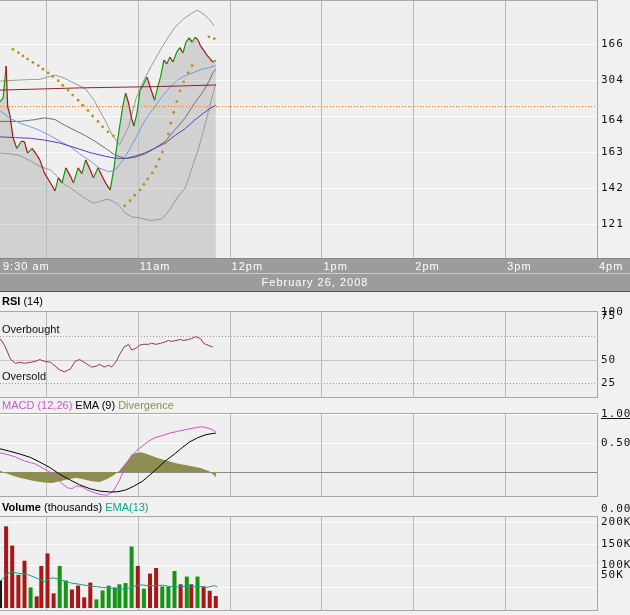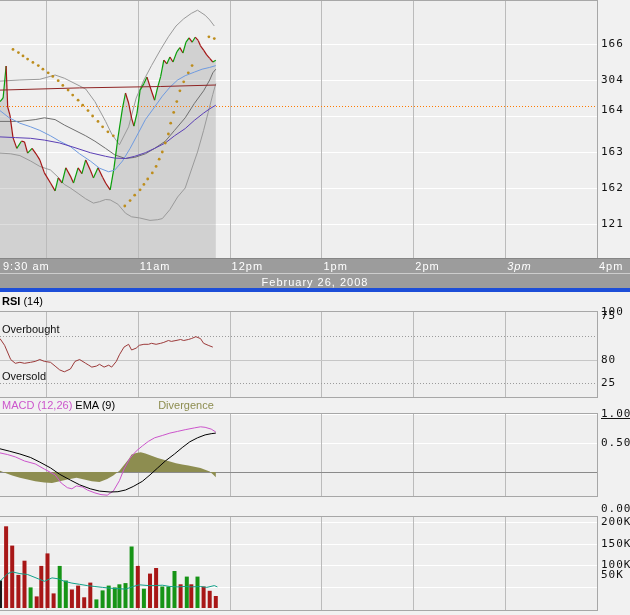--- a/index.html
+++ b/index.html
@@ -7,21 +7,21 @@
           font-family:"Liberation Sans",sans-serif;font-size:11px;overflow:hidden;}
   .plot{position:absolute;left:0;width:598px;}
   .ylab{position:absolute;left:601px;color:#111;
         font-family:"DejaVu Sans Mono",monospace;font-size:11px;letter-spacing:1px;line-height:13px;}
   .timebar{position:absolute;left:0;top:258px;width:630px;height:15px;background:#9c9c9c;
            border-top:1px solid #868686;box-sizing:border-box;}
   .tlab{position:absolute;top:1px;color:#ffffff;letter-spacing:1px;white-space:nowrap;}
   .bargap{position:absolute;left:0;top:273px;width:630px;height:1px;background:#cdcdcd;}
   .datebar{position:absolute;left:0;top:274px;width:630px;height:18px;background:#9c9c9c;
            color:#ffffff;text-align:center;line-height:17px;letter-spacing:1px;
-           border-bottom:4px solid #1d4ed8;box-sizing:border-box;}
+           border-bottom:1px solid #1d4ed8;box-sizing:border-box;}
   .ptitle{position:absolute;left:2px;height:18px;line-height:18px;color:#000;white-space:nowrap;}
   .ptitle .b{font-weight:bold;}
   .anno{position:absolute;left:2px;color:#111;}
 </style>
 </head>
 <body>
 
 <div class="screen">
   <div class="plot" id="plot-price" style="top:0;height:258px"><svg width="598" height="258">
         <rect x="0" y="0" width="598" height="258" fill="#efefef"></rect>
@@ -169,21 +169,21 @@
           <circle cx="208.9" cy="36.8" r="1.4" fill="#bd8d1d"></circle>
           <circle cx="214.3" cy="38.6" r="1.4" fill="#bd8d1d"></circle>
         </g>
       </svg></div>
   <div class="timebar" id="timebar">
       <div class="tlab" style="left: 3px;">9:30 am</div>
       <div class="tlab" style="left: 139.769px;">11am</div>
       <div class="tlab" style="left: 231.615px;">12pm</div>
       <div class="tlab" style="left: 323.462px;">1pm</div>
       <div class="tlab" style="left: 415.308px;">2pm</div>
-      <div class="tlab" style="left: 507.154px; font-style: italic;">3pm</div>
+      <div class="tlab" style="left: 507.154px;">3pm</div>
       <div class="tlab" style="left: 599px;">4pm</div>
     </div>
   <div class="bargap"></div>
   <div class="datebar"><span>February 26, 2008</span></div>
   <div class="ptitle" id="title-rsi" style="top:292px"><span class="b" style="color: rgb(0, 0, 0);">RSI</span><span style="color: rgb(0, 0, 0);"> (14)</span></div>
   <div class="plot" id="plot-rsi" style="top:311px;height:87px"><svg width="598" height="87">
         <rect x="0" y="0" width="598" height="87" fill="#efefef"></rect>
         <line x1="46.42307692307692" x2="46.42307692307692" y1="0" y2="87" stroke="#bbbbbb" shape-rendering="crispEdges"></line>
         <line x1="138.26923076923077" x2="138.26923076923077" y1="0" y2="87" stroke="#bbbbbb" shape-rendering="crispEdges"></line>
         <line x1="230.1153846153846" x2="230.1153846153846" y1="0" y2="87" stroke="#bbbbbb" shape-rendering="crispEdges"></line>
@@ -193,21 +193,21 @@
         <line x1="597.5" x2="597.5" y1="0" y2="87" stroke="#a7a7a7" shape-rendering="crispEdges"></line>
         <line x1="0" x2="598" y1="0.5" y2="0.5" stroke="#a7a7a7" shape-rendering="crispEdges"></line>
         <line x1="0" x2="598" y1="86.5" y2="86.5" stroke="#a7a7a7" shape-rendering="crispEdges"></line>
         <line x1="0" x2="597" y1="25.25" y2="25.25" shape-rendering="crispEdges" stroke="#9b9b9b" stroke-dasharray="1 2"></line>
         <line x1="0" x2="597" y1="49" y2="49" shape-rendering="crispEdges" stroke="#c6c6c6"></line>
         <line x1="0" x2="597" y1="72.75" y2="72.75" shape-rendering="crispEdges" stroke="#9b9b9b" stroke-dasharray="1 2"></line>
         <g>
           <polyline points="0.0,27.6 4.6,34.3 10.7,48.5 15.3,52.3 19.9,51.3 24.5,52.3 30.6,51.3 35.2,50.4 39.8,48.5 44.4,50.4 50.5,51.3 55.1,55.1 59.7,58.9 64.3,60.8 70.4,58.0 75.0,50.4 79.6,48.5 85.7,52.3 88.8,54.2 91.8,56.1 96.4,55.1 99.5,53.3 104.1,56.1 108.7,54.2 111.7,56.1 116.3,50.4 119.4,43.8 124.0,36.1 128.6,33.3 131.6,39.0 136.2,37.1 139.3,34.3 143.9,33.3 148.5,33.3 151.5,32.3 156.1,33.3 160.7,32.3 163.8,31.4 168.4,29.5 171.4,30.4 176.0,29.5 180.6,28.5 183.7,29.5 188.3,28.5 191.3,27.6 195.9,25.7 200.5,27.6 203.6,32.3 208.2,34.3 212.8,36.1" fill="none" stroke="#9c3a3a" stroke-width="1"></polyline>
         </g>
       </svg></div>
-  <div class="ptitle" id="title-macd" style="top:396px"><span style="color: rgb(204, 85, 204);">MACD (12,26)</span><span style="color: rgb(0, 0, 0);"> EMA (9)</span><span style="color: rgb(141, 141, 80); padding-left: 40px;"> Divergence</span></div>
+  <div class="ptitle" id="title-macd" style="top:396px"><span style="color: rgb(204, 85, 204);">MACD (12,26)</span><span style="color: rgb(0, 0, 0);"> EMA (9)</span><span style="color: rgb(141, 141, 80);"> Divergence</span></div>
   <div class="plot" id="plot-macd" style="top:413px;height:84px"><svg width="598" height="84">
         <rect x="0" y="0" width="598" height="84" fill="#efefef"></rect>
         <line x1="0" x2="597" y1="1.5" y2="1.5" stroke="rgba(255,255,255,0.95)" shape-rendering="crispEdges"></line>
         <line x1="0" x2="597" y1="30.5" y2="30.5" stroke="rgba(255,255,255,0.95)" shape-rendering="crispEdges"></line>
         <line x1="46.42307692307692" x2="46.42307692307692" y1="0" y2="84" stroke="#bbbbbb" shape-rendering="crispEdges"></line>
         <line x1="138.26923076923077" x2="138.26923076923077" y1="0" y2="84" stroke="#bbbbbb" shape-rendering="crispEdges"></line>
         <line x1="230.1153846153846" x2="230.1153846153846" y1="0" y2="84" stroke="#bbbbbb" shape-rendering="crispEdges"></line>
         <line x1="321.96153846153845" x2="321.96153846153845" y1="0" y2="84" stroke="#bbbbbb" shape-rendering="crispEdges"></line>
         <line x1="413.8076923076923" x2="413.8076923076923" y1="0" y2="84" stroke="#bbbbbb" shape-rendering="crispEdges"></line>
         <line x1="505.65384615384613" x2="505.65384615384613" y1="0" y2="84" stroke="#bbbbbb" shape-rendering="crispEdges"></line>
@@ -218,20 +218,21 @@
         <g>
           <polygon points="0.0,59.0 0.0,57.8 6.1,60.2 12.2,62.5 19.9,64.8 27.6,66.5 35.2,68.3 44.4,69.4 52.0,70.0 59.7,68.3 67.4,66.5 76.5,64.8 84.2,66.5 91.8,68.3 99.5,68.9 107.2,66.0 113.3,62.5 119.4,57.8 124.0,52.0 128.6,46.2 131.6,41.6 136.2,39.9 140.8,39.3 145.4,40.4 151.5,42.8 157.7,45.1 163.8,46.8 169.9,48.6 176.0,50.3 182.2,51.5 188.3,52.6 194.4,53.8 200.5,54.9 205.1,56.7 209.7,58.4 212.8,61.3 215.8,64.2 215.8,59.0" fill="#8d8d50"></polygon>
         </g>
         <g>
           <polyline points="0.0,39.9 7.7,41.6 15.3,43.9 24.5,48.0 35.2,50.9 44.4,56.1 55.1,61.9 61.2,70.0 67.4,74.7 71.9,75.8 76.5,72.9 82.7,74.1 87.3,77.0 94.9,79.9 101.0,81.6 107.2,82.2 113.3,78.1 119.4,67.7 124.0,56.1 130.1,45.1 136.2,38.1 142.4,32.9 148.5,28.3 154.6,24.8 162.3,22.5 169.9,20.1 177.6,18.4 185.2,16.7 194.4,14.9 200.5,13.8 205.1,14.3 211.2,16.1 215.8,19.0" fill="none" stroke="#cc55cc" stroke-width="1"></polyline>
         </g>
         <g>
           <polyline points="0.0,35.8 9.2,38.1 19.9,41.0 30.6,44.5 39.8,49.1 50.5,54.9 59.7,61.3 70.4,67.1 79.6,71.8 90.3,75.8 99.5,78.1 110.2,79.0 117.9,78.7 125.5,77.0 133.2,73.5 142.4,68.3 150.0,61.9 157.7,54.9 165.3,48.0 174.5,41.0 182.2,34.6 189.8,28.8 197.5,24.8 205.1,21.9 211.2,20.7 215.8,20.1" fill="none" stroke="#000000" stroke-width="1"></polyline>
         </g>
       </svg></div>
+  <div class="ptitle" id="title-volume" style="top:498px"><span class="b" style="color: rgb(0, 0, 0);">Volume</span><span style="color: rgb(0, 0, 0);"> (thousands)</span><span style="color: rgb(18, 161, 138);"> EMA(13)</span></div>
   <div class="plot" id="plot-volume" style="top:516px;height:95px"><svg width="598" height="95">
         <rect x="0" y="0" width="598" height="95" fill="#efefef"></rect>
         <line x1="0" x2="597" y1="6.5" y2="6.5" stroke="rgba(255,255,255,0.95)" shape-rendering="crispEdges"></line>
         <line x1="0" x2="597" y1="28" y2="28" stroke="rgba(255,255,255,0.95)" shape-rendering="crispEdges"></line>
         <line x1="0" x2="597" y1="49.5" y2="49.5" stroke="rgba(255,255,255,0.95)" shape-rendering="crispEdges"></line>
         <line x1="0" x2="597" y1="71" y2="71" stroke="rgba(255,255,255,0.95)" shape-rendering="crispEdges"></line>
         <line x1="46.42307692307692" x2="46.42307692307692" y1="0" y2="95" stroke="#bbbbbb" shape-rendering="crispEdges"></line>
         <line x1="138.26923076923077" x2="138.26923076923077" y1="0" y2="95" stroke="#bbbbbb" shape-rendering="crispEdges"></line>
         <line x1="230.1153846153846" x2="230.1153846153846" y1="0" y2="95" stroke="#bbbbbb" shape-rendering="crispEdges"></line>
         <line x1="321.96153846153845" x2="321.96153846153845" y1="0" y2="95" stroke="#bbbbbb" shape-rendering="crispEdges"></line>
@@ -276,27 +277,27 @@
         <rect x="195.5" y="60.6" width="4" height="31.4" fill="#169416"></rect>
         <rect x="201.6" y="70.5" width="4" height="21.5" fill="#a81717"></rect>
         <rect x="207.7" y="74.8" width="4" height="17.2" fill="#a81717"></rect>
         <rect x="213.8" y="80.0" width="4" height="12.0" fill="#a81717"></rect>
         <g>
           <polyline points="0.0,65.3 7.7,57.6 12.2,55.9 19.9,57.6 27.6,58.5 38.3,62.8 44.4,65.3 52.0,61.9 58.2,62.8 64.3,65.3 71.9,67.1 79.6,68.3 87.3,69.6 94.9,70.5 102.6,71.4 110.2,72.2 117.9,72.7 125.5,73.1 133.2,70.5 139.3,68.8 148.5,69.6 154.6,69.6 162.3,69.2 169.9,70.5 177.6,70.9 185.2,70.5 191.3,70.9 200.5,70.5 206.7,71.4 214.3,69.6 217.4,70.9" fill="none" stroke="#12a18a" stroke-width="1"></polyline>
         </g>
       </svg></div>
 <div class="ylab" style="top: 37px;">166</div>
     <div class="ylab" style="top: 73px;">304</div>
-    <div class="ylab" style="top: 103px;">164</div>
+    <div class="ylab" style="top: 113px;">164</div>
     <div class="ylab" style="top: 145px;">163</div>
-    <div class="ylab" style="top: 181px;">162</div>
+    <div class="ylab" style="top: 181px;">142</div>
     <div class="ylab" style="top: 217px;">121</div>
     <div class="ylab" style="top: 305px;">100</div>
     <div class="ylab" style="top: 309px;">75</div>
-    <div class="ylab" style="top: 352.5px;">80</div>
+    <div class="ylab" style="top: 352.5px;">50</div>
     <div class="ylab" style="top: 376.25px;">25</div>
     <div class="anno" style="top: 322.75px; left: 2px;">Overbought</div>
     <div class="anno" style="top: 370.25px; left: 2px;">Oversold</div>
     <div class="ylab" style="top: 407px; text-decoration: underline;">1.00</div>
     <div class="ylab" style="top: 436px;">0.50</div>
     <div class="ylab" style="top: 465px; margin-top: 37px;">0.00</div>
     <div class="ylab" style="top: 515px;">200K</div>
     <div class="ylab" style="top: 536.5px;">150K</div>
     <div class="ylab" style="top: 558px;">100K</div>
     <div class="ylab" style="top: 568px;">50K</div>

